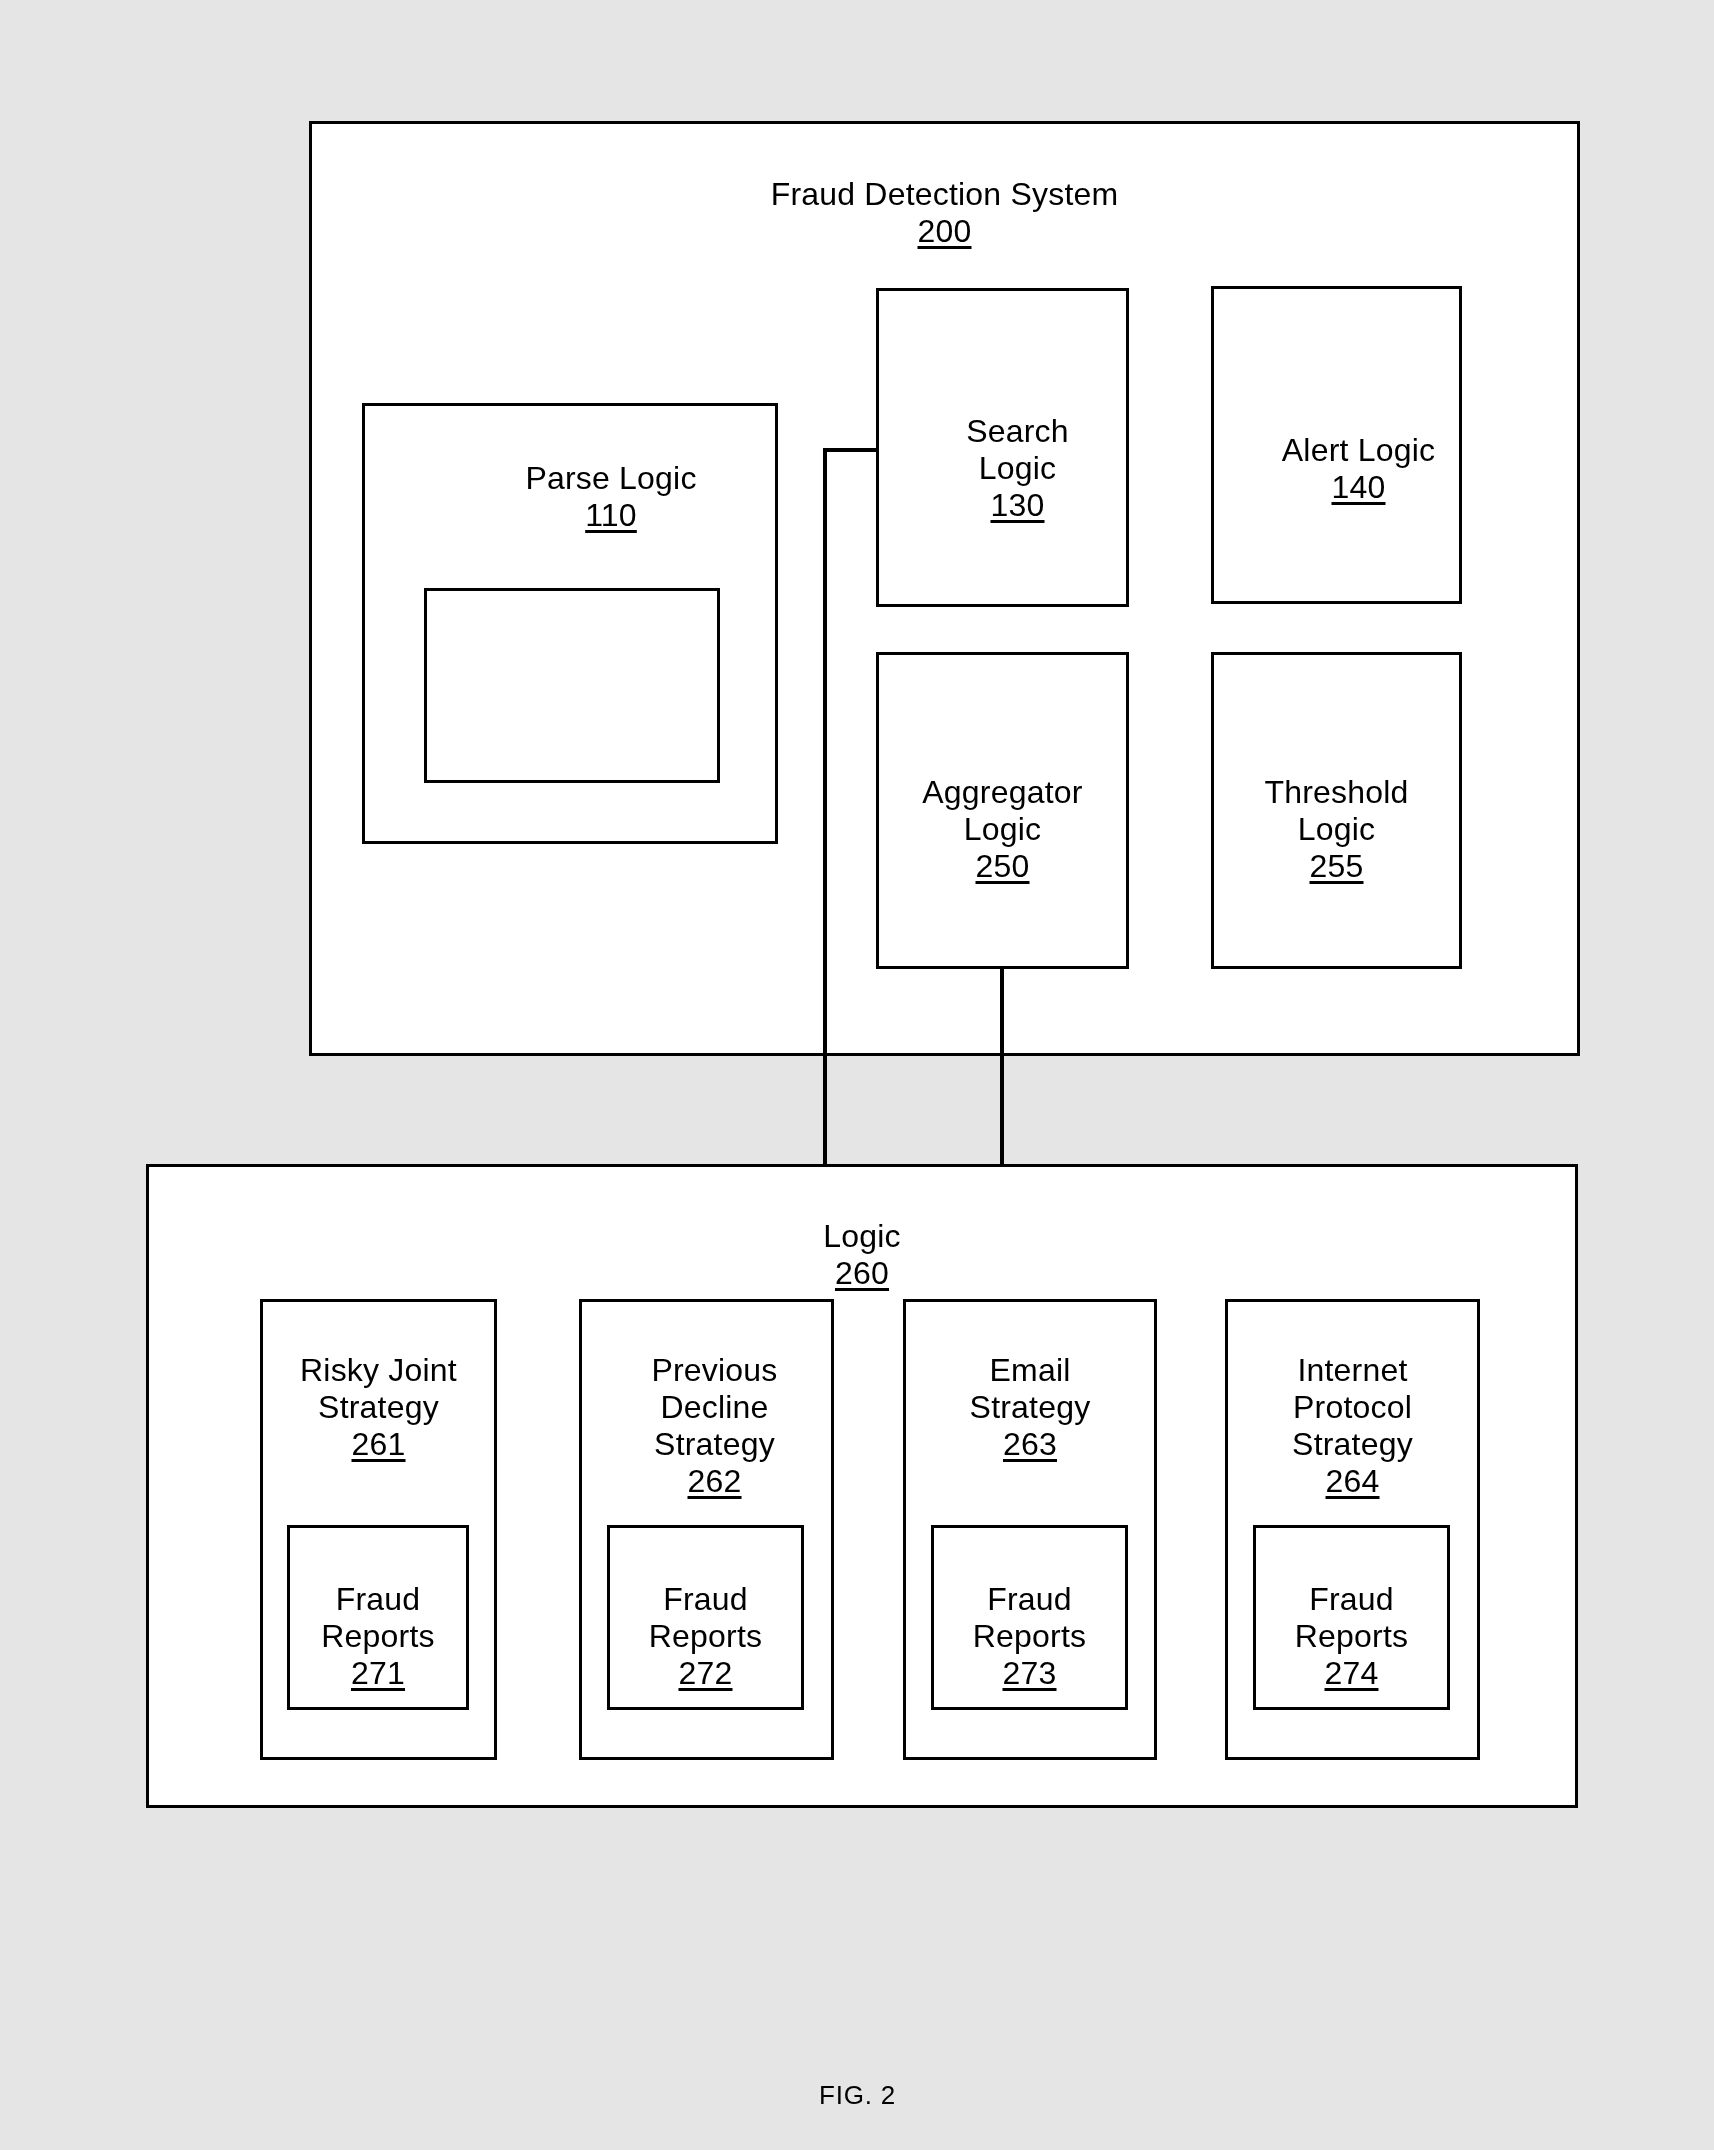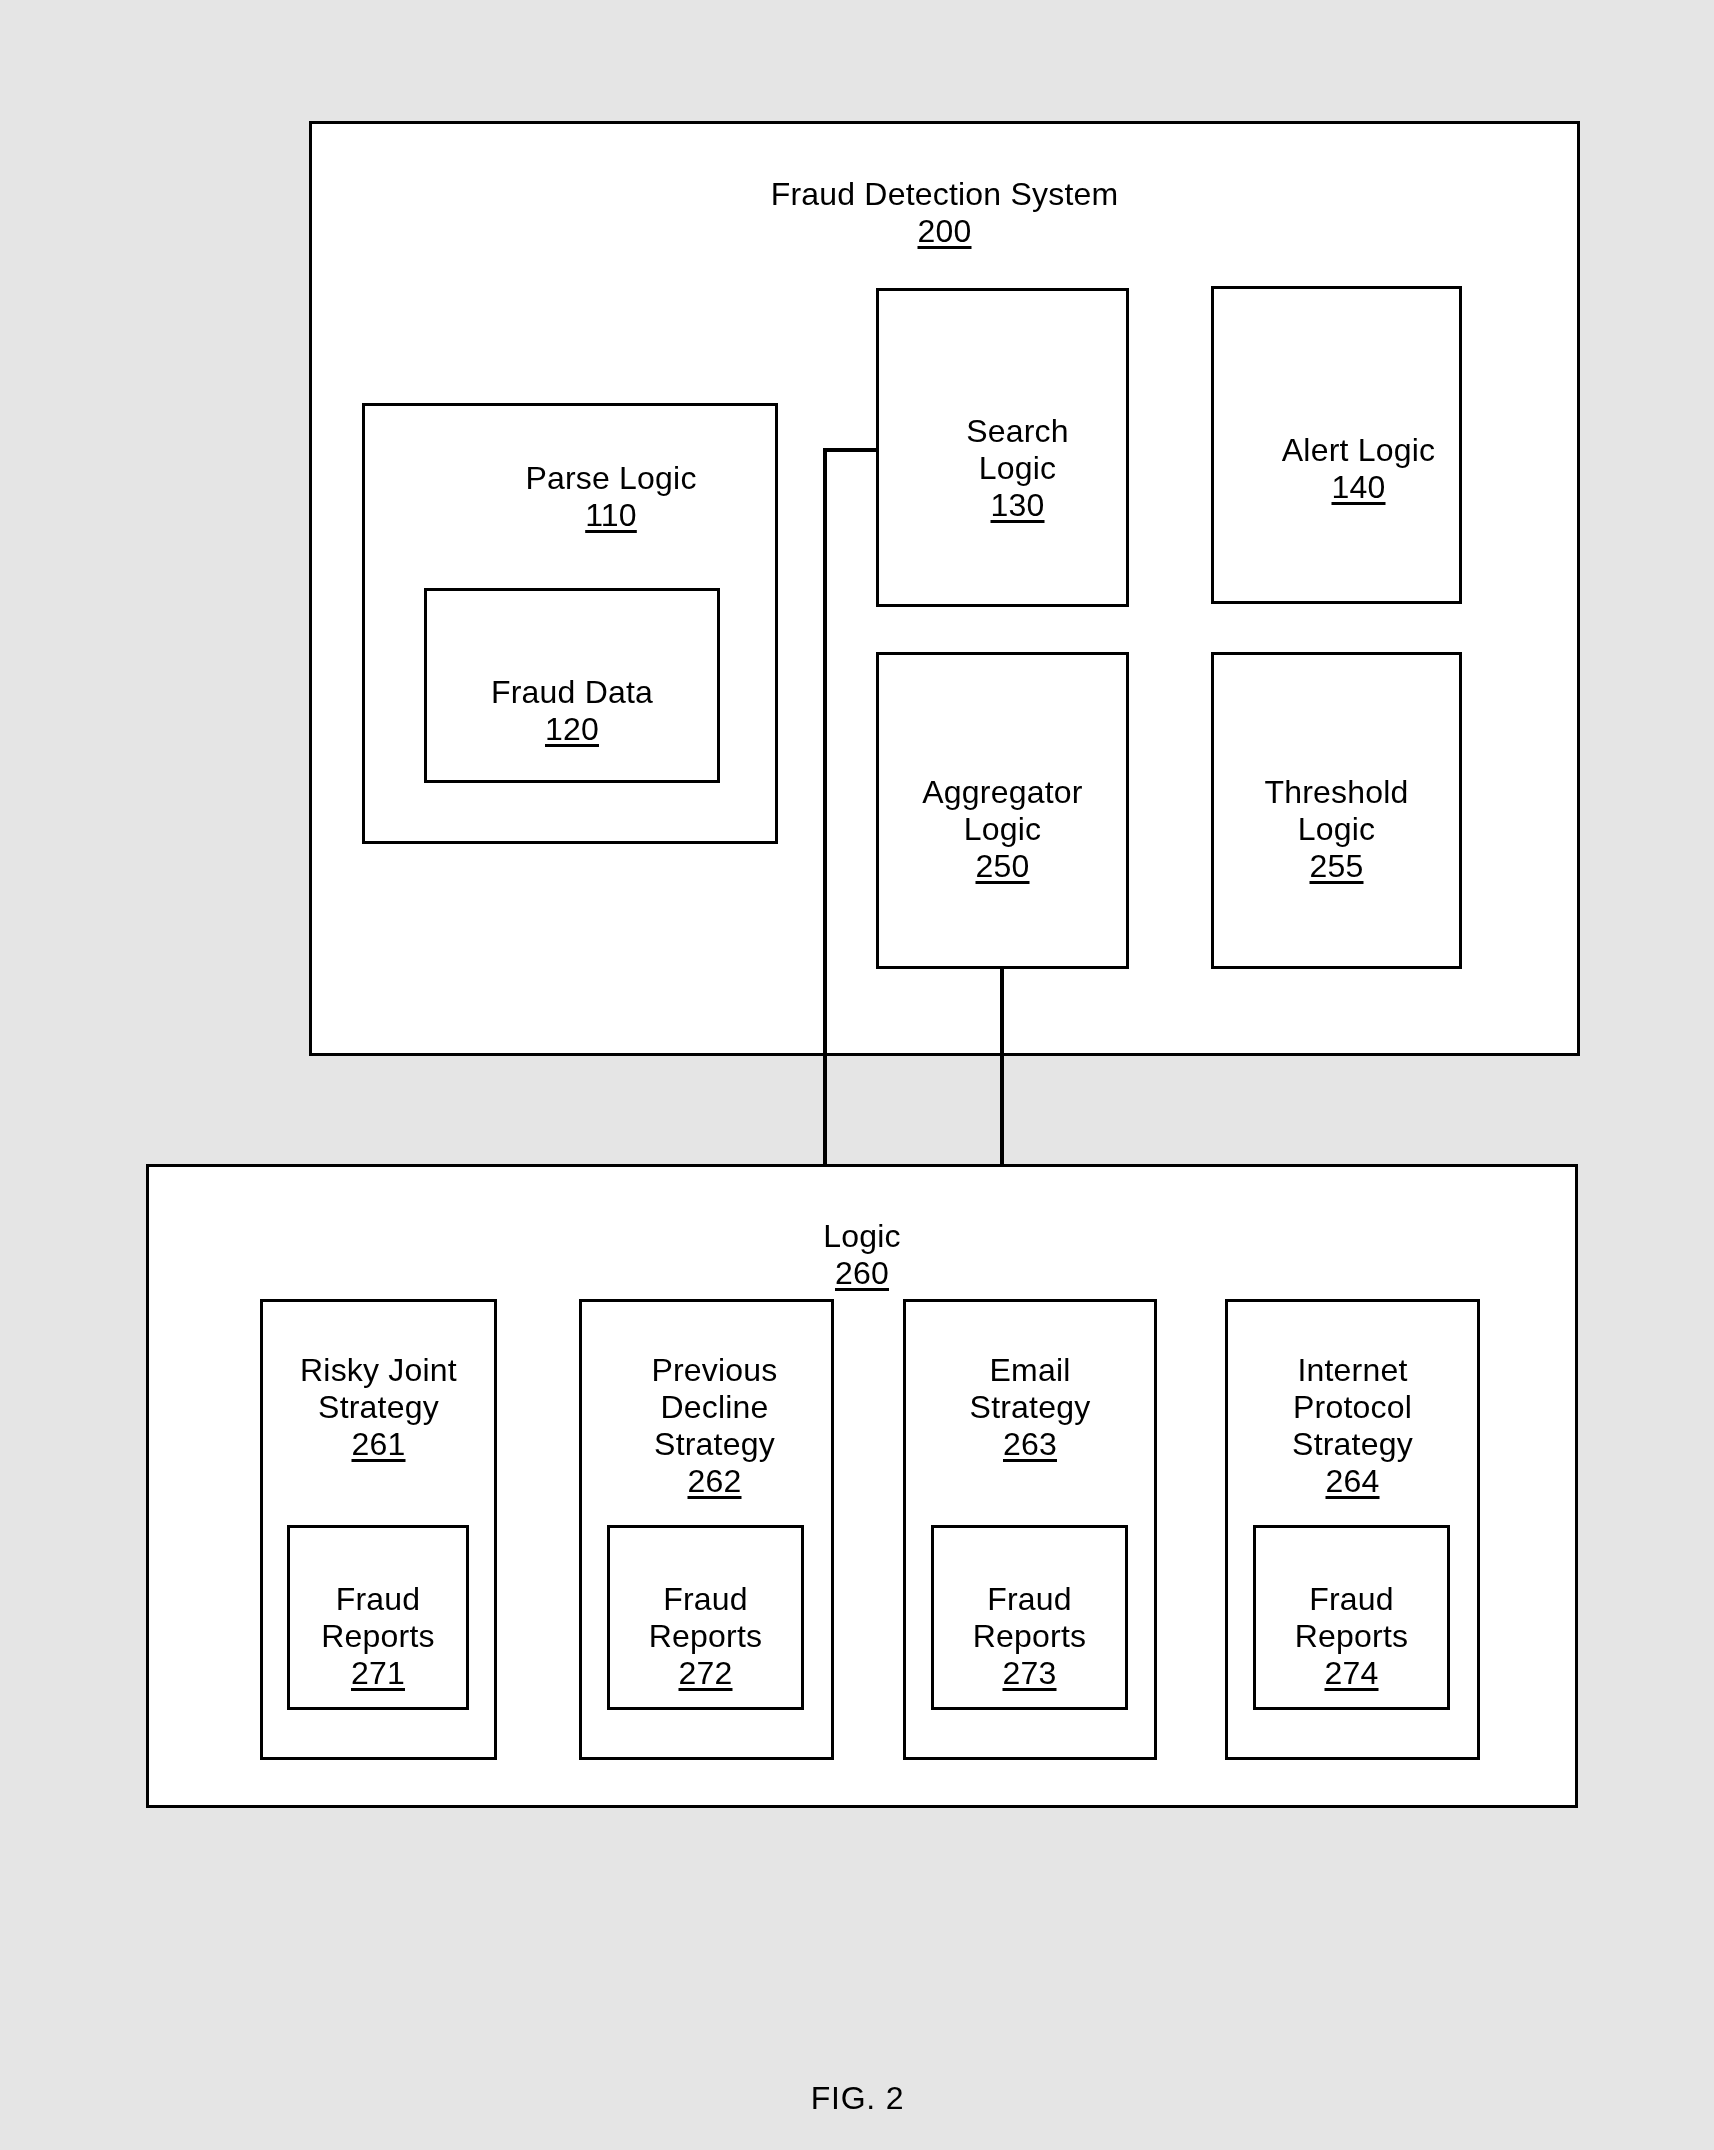--- a/index.html
+++ b/index.html
@@ -56,21 +56,21 @@
     height: 3.9px;
     background: #000000;
   }
 
   
   #caption {
     position: absolute;
     left: 0;
     right: 0;
     text-align: center;
-    font-size: 32px;
+    font-size: 26px;
     letter-spacing: 0.8px;
   }
 </style>
 </head>
 <body>
 
 <div id="figure">
 
   <div class="box" style="left:309px; top:121px; width:1271px; height:935px;">
   </div>
@@ -81,24 +81,20 @@
   </div>
 
   <div class="box" style="left:362px; top:403px; width:416px; height:441px;">
   </div>
   <div class="label" style="left:362px; top:423px; width:416px;padding-left:41px;">
     <span>Parse Logic</span>
     <span class="num">110</span>
   </div>
 
   <div class="box" style="left:424px; top:588px; width:296px; height:195px;">
-  </div>
-  <div class="label" style="left:424px; top:637px; width:296px;">
-    <span>Fraud Data</span>
-    <span class="num">120</span>
   </div>
 
   <div class="box" style="left:876px; top:288px; width:253px; height:319px;">
   </div>
   <div class="label" style="left:876px; top:376px; width:253px;padding-left:15px;">
     <span>Search
 Logic</span>
     <span class="num">130</span>
   </div>
 

